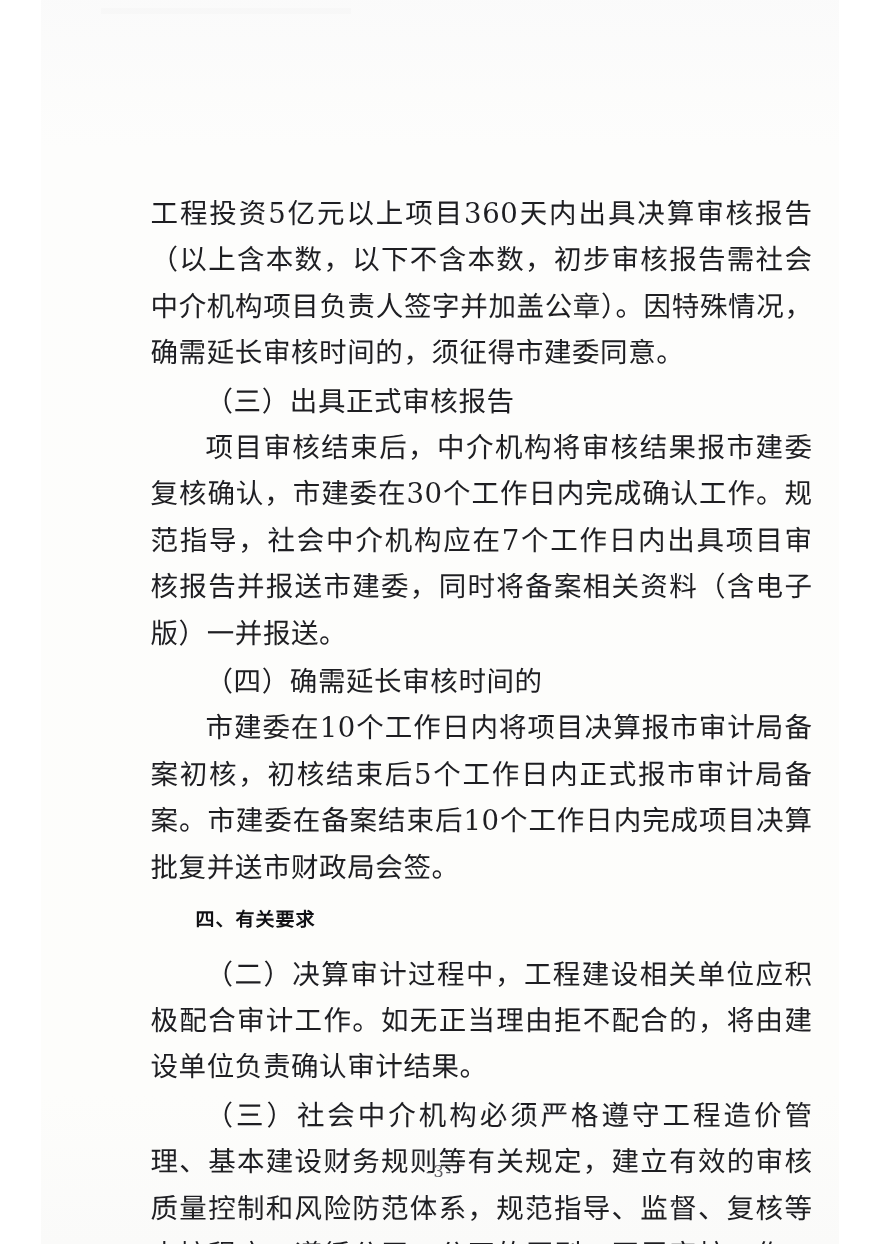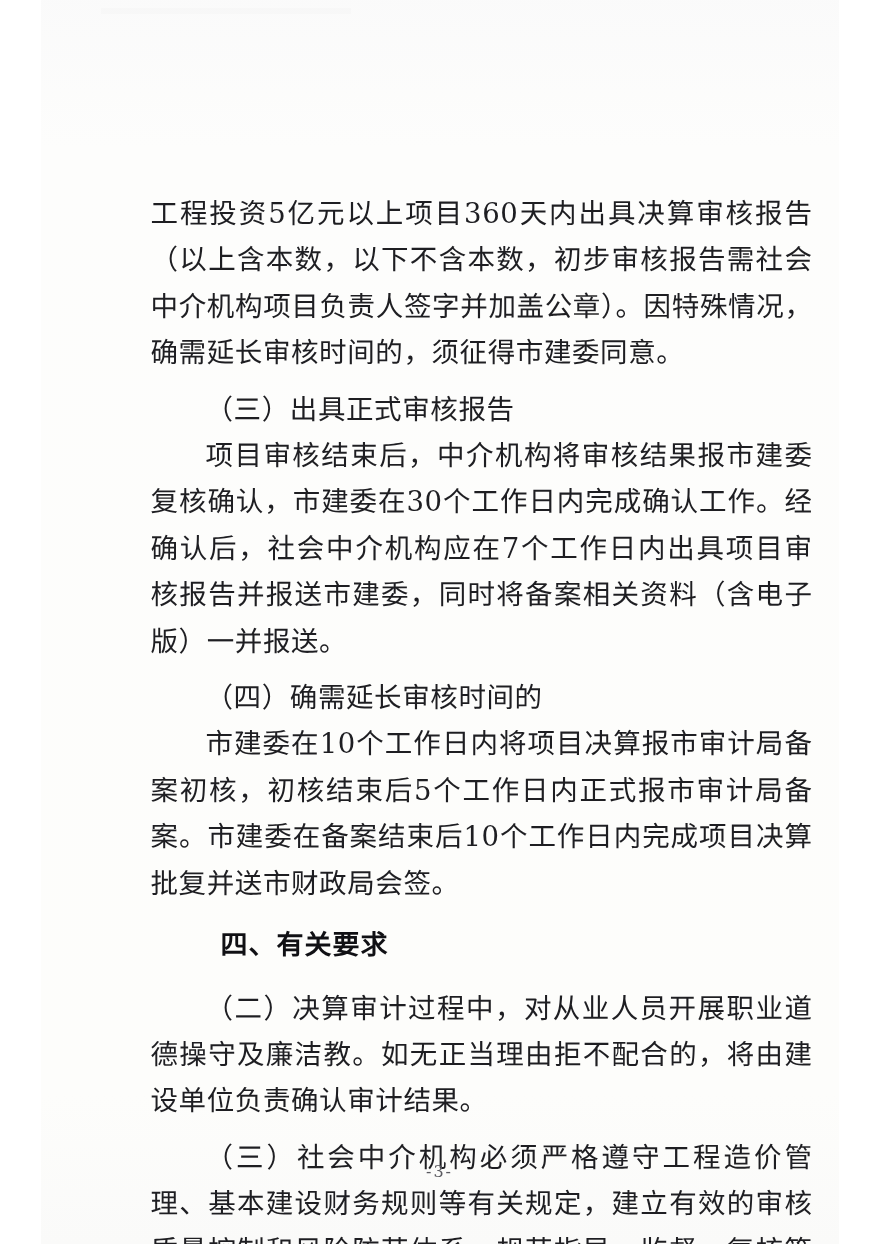--- a/index.html
+++ b/index.html
@@ -50,28 +50,28 @@
     text-justify: inter-character;
     word-break: break-all;
     color: #1e1e22;
     font-weight: 400;
     -webkit-font-smoothing: antialiased;
   }
   .para.indent {
     text-indent: 2em;
   }
   .para.gap-before {
-    margin-top: 10px;
+    margin-top: 2px;
   }
 
   
   .heading {
-    margin: 16px;
+    margin: 7px;
     font-family: Liberation Sans, sans-serif;
-    font-size: 27px;
+    font-size: 19px;
     font-weight: 700;
     line-height: 46.4px;
     letter-spacing: 1px;
     text-indent: 2em;
     color: #101014;
   }
 
   .footer {
     position: absolute;
     left: 0;
@@ -90,30 +90,30 @@
 <div class="page">
 
   <div class="scan-band"></div>
 
   <div class="content">
 
     <p class="para">工程投资5亿元以上项目360天内出具决算审核报告（以上含本数，以下不含本数，初步审核报告需社会中介机构项目负责人签字并加盖公章）。因特殊情况，确需延长审核时间的，须征得市建委同意。</p>
 
     <p class="para indent gap-before">（三）出具正式审核报告</p>
 
-    <p class="para indent">项目审核结束后，中介机构将审核结果报市建委复核确认，市建委在30个工作日内完成确认工作。经确认后，社会中介机构应在7个工作日内出具项目审核报告并报送市建委，同时将备案相关资料（含电子版）一并报送。</p>
+    <p class="para indent">项目审核结束后，中介机构将审核结果报市建委复核确认，市建委在30个工作日内完成确认工作。规范指导，社会中介机构应在7个工作日内出具项目审核报告并报送市建委，同时将备案相关资料（含电子版）一并报送。</p>
 
     <p class="para indent gap-before">（四）确需延长审核时间的</p>
 
     <p class="para indent">市建委在10个工作日内将项目决算报市审计局备案初核，初核结束后5个工作日内正式报市审计局备案。市建委在备案结束后10个工作日内完成项目决算批复并送市财政局会签。</p>
 
     <p class="heading">四、有关要求</p>
 
 
-    <p class="para indent gap-before">（二）决算审计过程中，对从业人员开展职业道德操守及廉洁教。如无正当理由拒不配合的，将由建设单位负责确认审计结果。</p>
+    <p class="para indent gap-before">（二）决算审计过程中，工程建设相关单位应积极配合审计工作。如无正当理由拒不配合的，将由建设单位负责确认审计结果。</p>
 
     <p class="para indent gap-before">（三）社会中介机构必须严格遵守工程造价管理、基本建设财务规则等有关规定，建立有效的审核质量控制和风险防范体系，规范指导、监督、复核等内控程序，遵循公平、公正的原则，开展审核工作，对从业人员开展职业道德操守及廉洁教</p>
 
   </div>
 
   <div class="footer">-3-</div>
 
 </div>
 
 </body></html>

